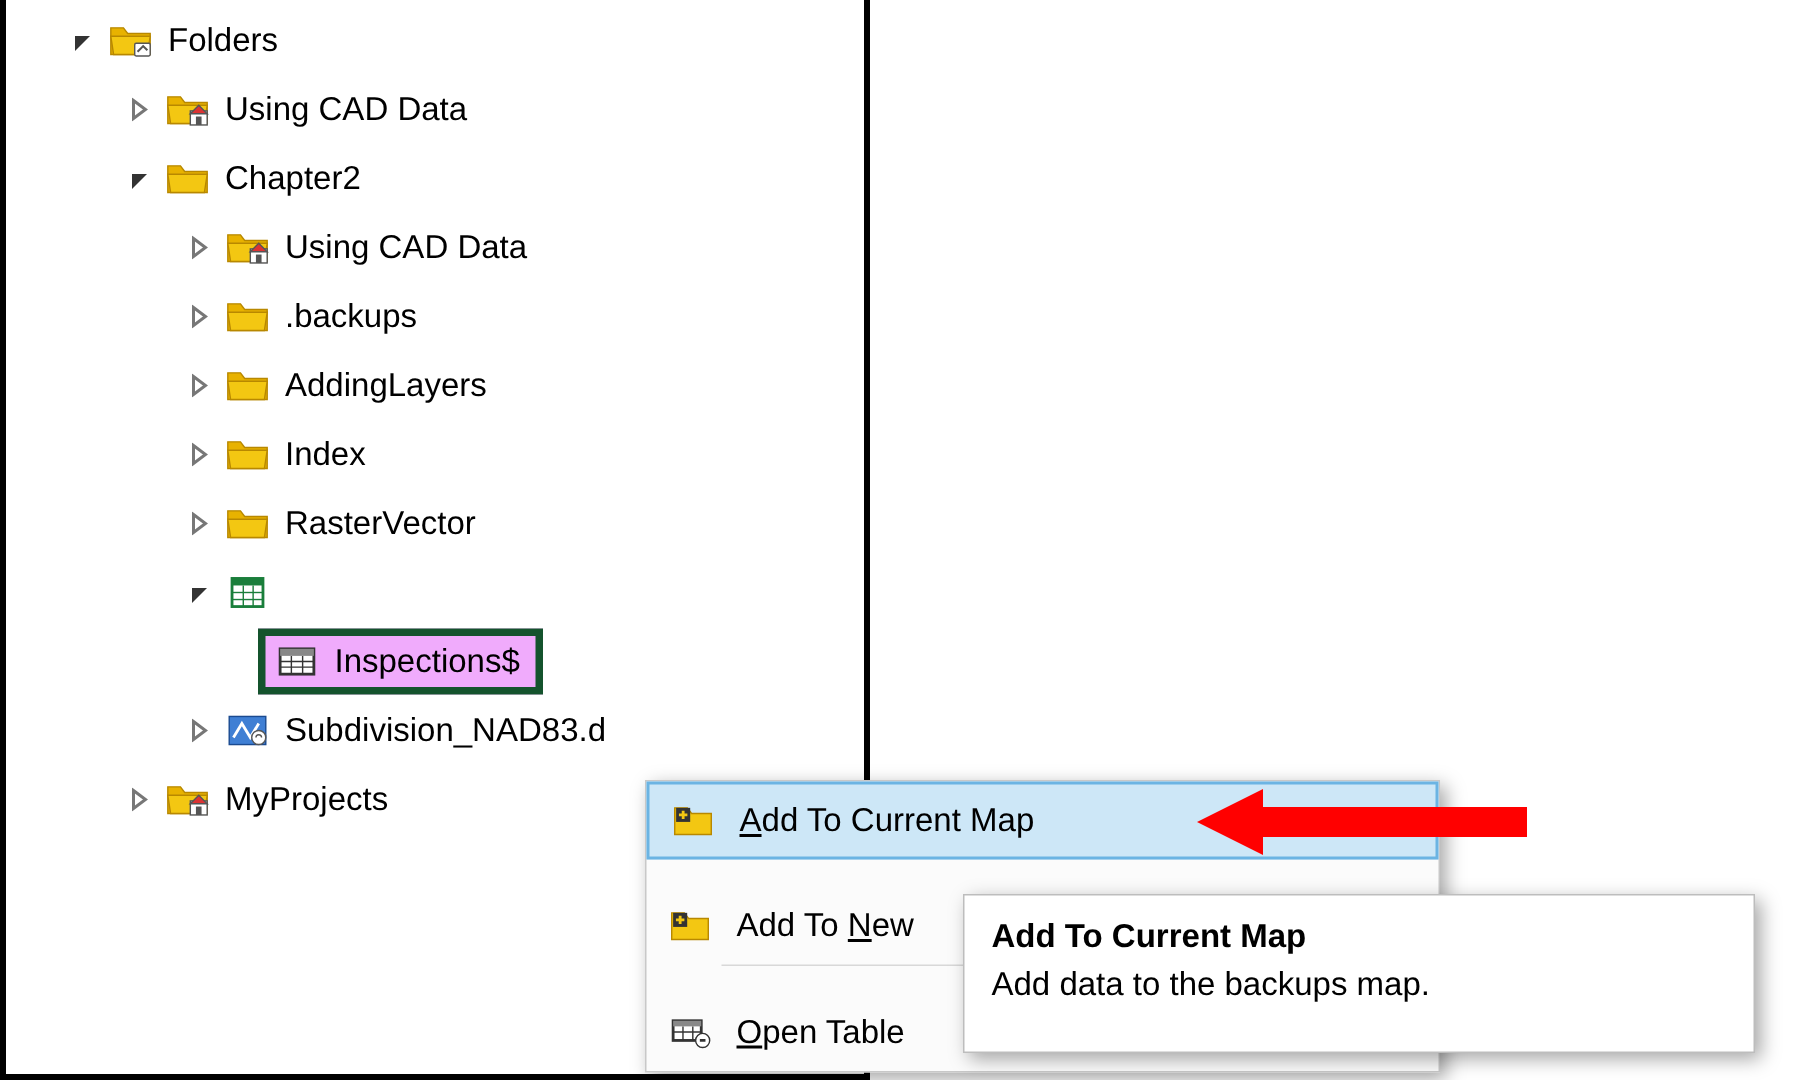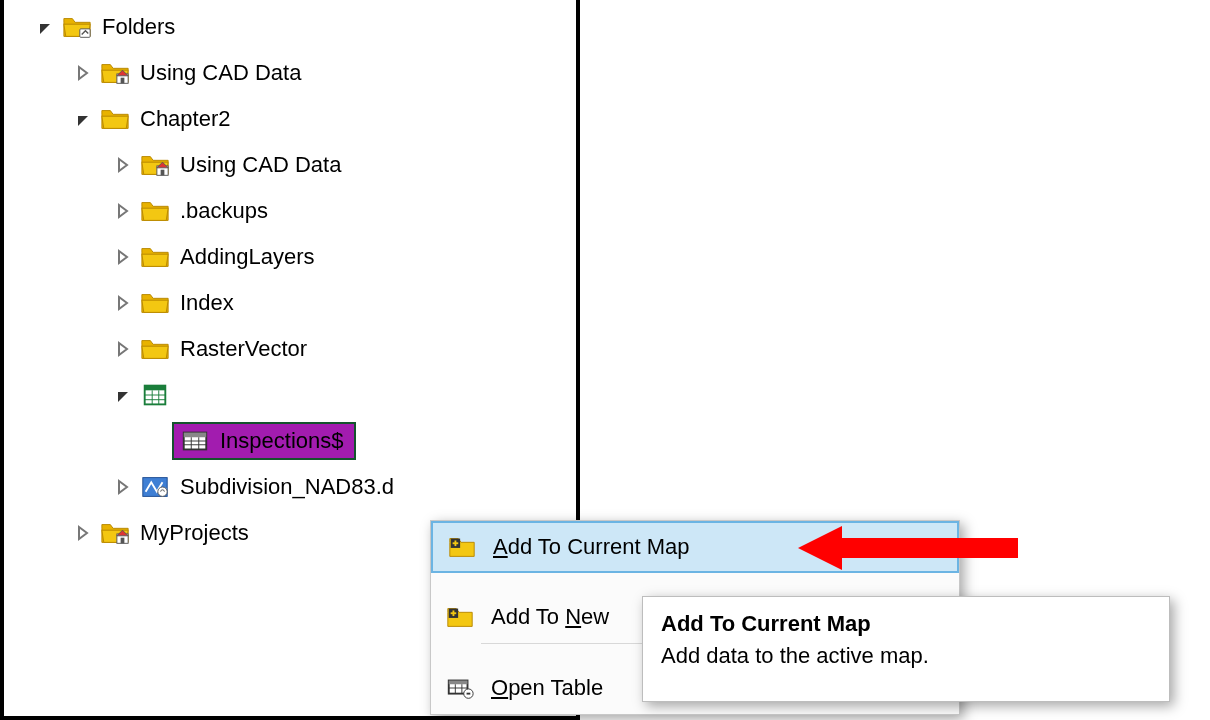--- a/index.html
+++ b/index.html
@@ -24,20 +24,21 @@
       border-top: none;
       background: #fff;
     }
     .tree {
       padding-top: 4px;
     }
     .row {
       display: flex;
       align-items: center;
       height: 46px;
+      padding-left: 10px;
       white-space: nowrap;
       text-align: center;
     }
     .row .label { margin-left: 10px; }
     .ind { display: inline-block; height: 1px; }
     .ind0 { width: 30px; }
     .ind1 { width: 68px; }
     .ind2 { width: 108px; }
     
     .arrow {
@@ -53,22 +54,22 @@
     .icon svg { width: 30px; height: 26px; }
     
     .sel-wrap {
       height: 46px;
       display: flex;
       align-items: center;
     }
     .sel {
       display: flex;
       align-items: flex-end;
-      background: #a21caf;
-      border: 2px solid #14532d;
+      background: #f0abfc;
+      border: 5px solid #14532d;
       padding: 4px 10px 4px 6px;
       margin-left: 168px;
     }
     .sel .label { margin-left: 10px; }
 
     
     .menu {
       position: absolute;
       left: 430px;
       top: 520px;
@@ -403,18 +404,18 @@
         <svg>
           <use href="#opentable"></use>
         </svg>
       </span>
     <span class="mlabel"><span></span><span class="underline">O</span><span>pen Table</span></span>
   </div>
 </div>
 
 <div class="tooltip">
   <div class="tt-title">Add To Current Map</div>
-  <div class="tt-body">Add data to the active map.</div>
+  <div class="tt-body">Add data to the backups map.</div>
 </div>
 
 <svg class="annot" viewBox="0 0 220 48">
   <polygon points="0,24 44,2 44,14 220,14 220,34 44,34 44,46" fill="#ff0000"></polygon>
 </svg>
 
 </body></html>

